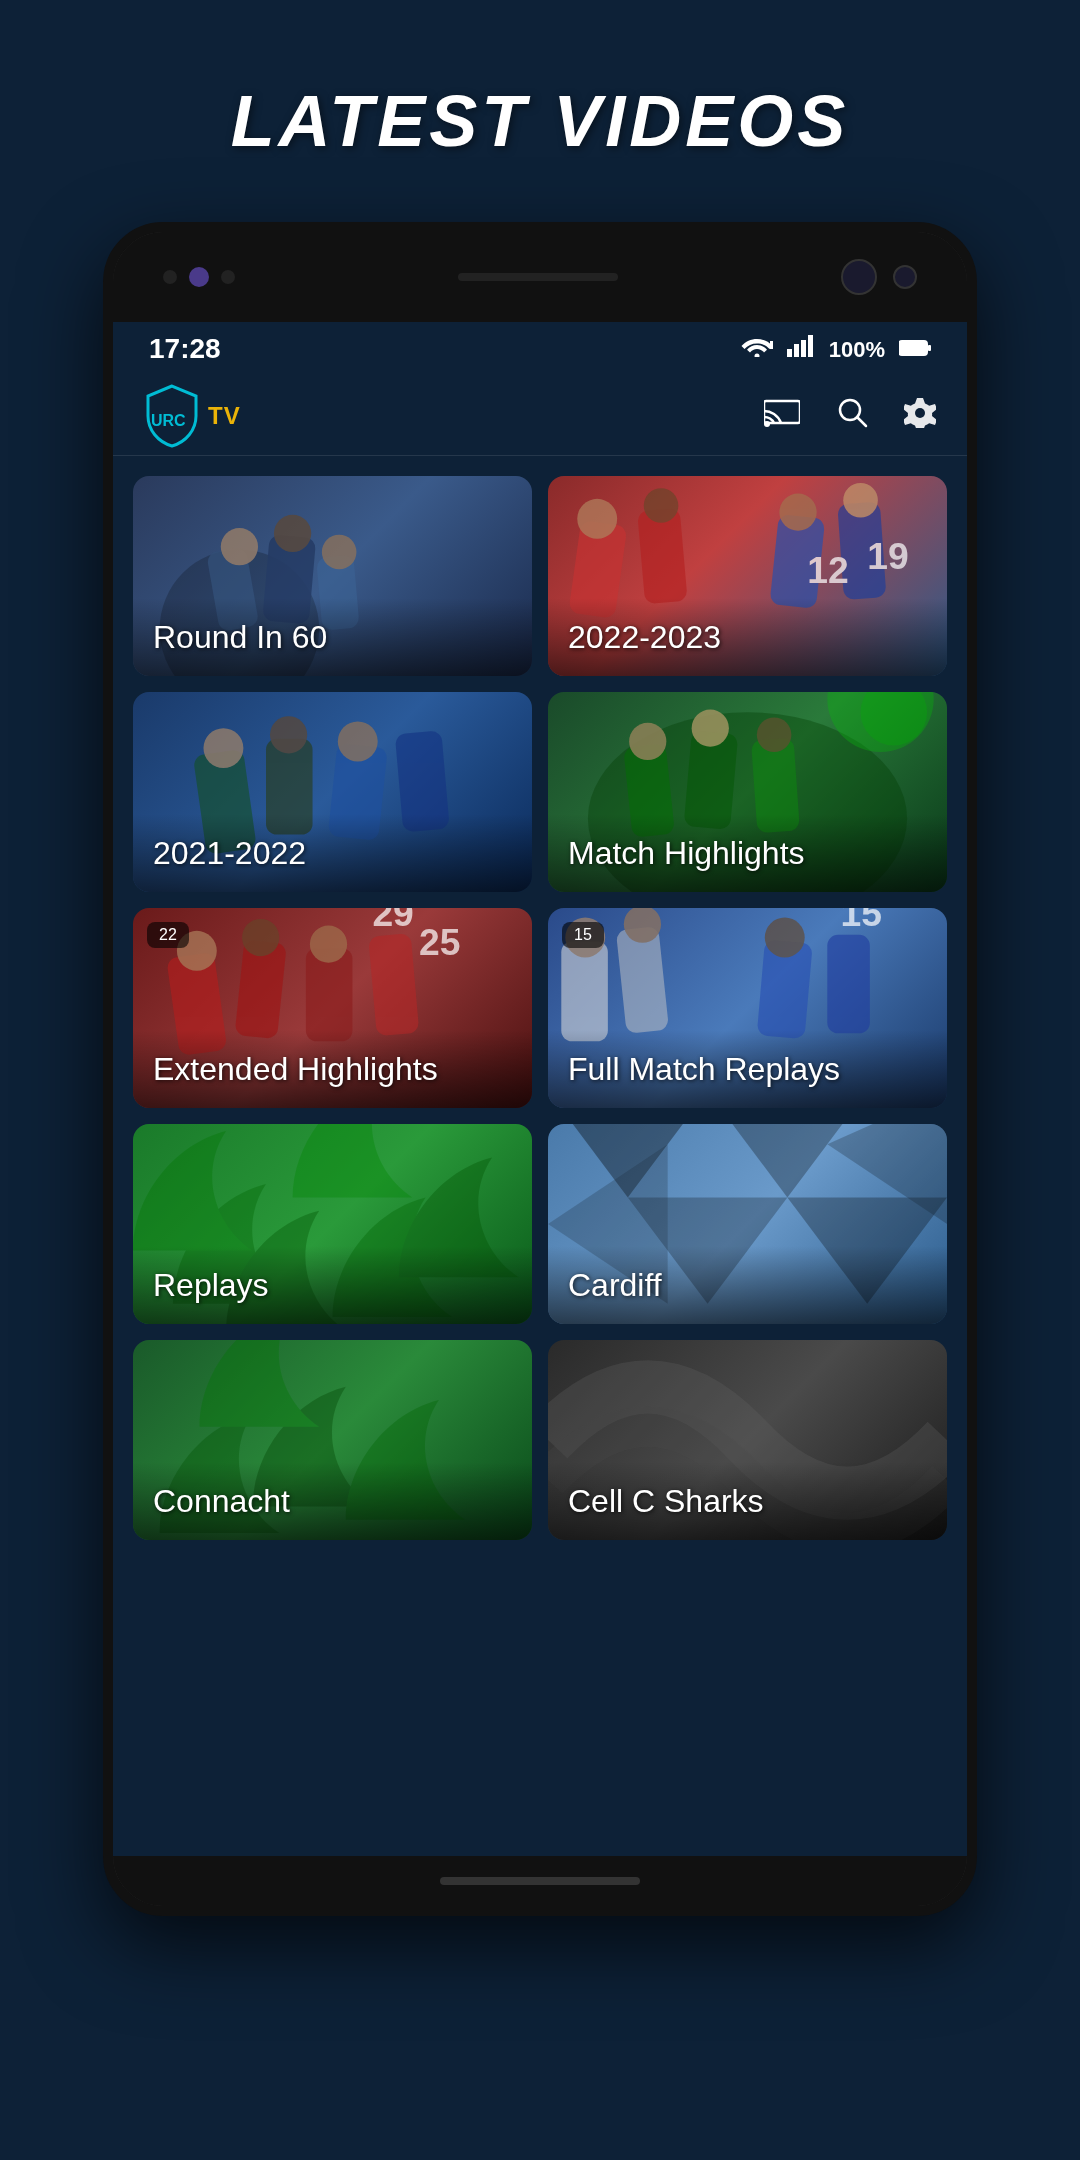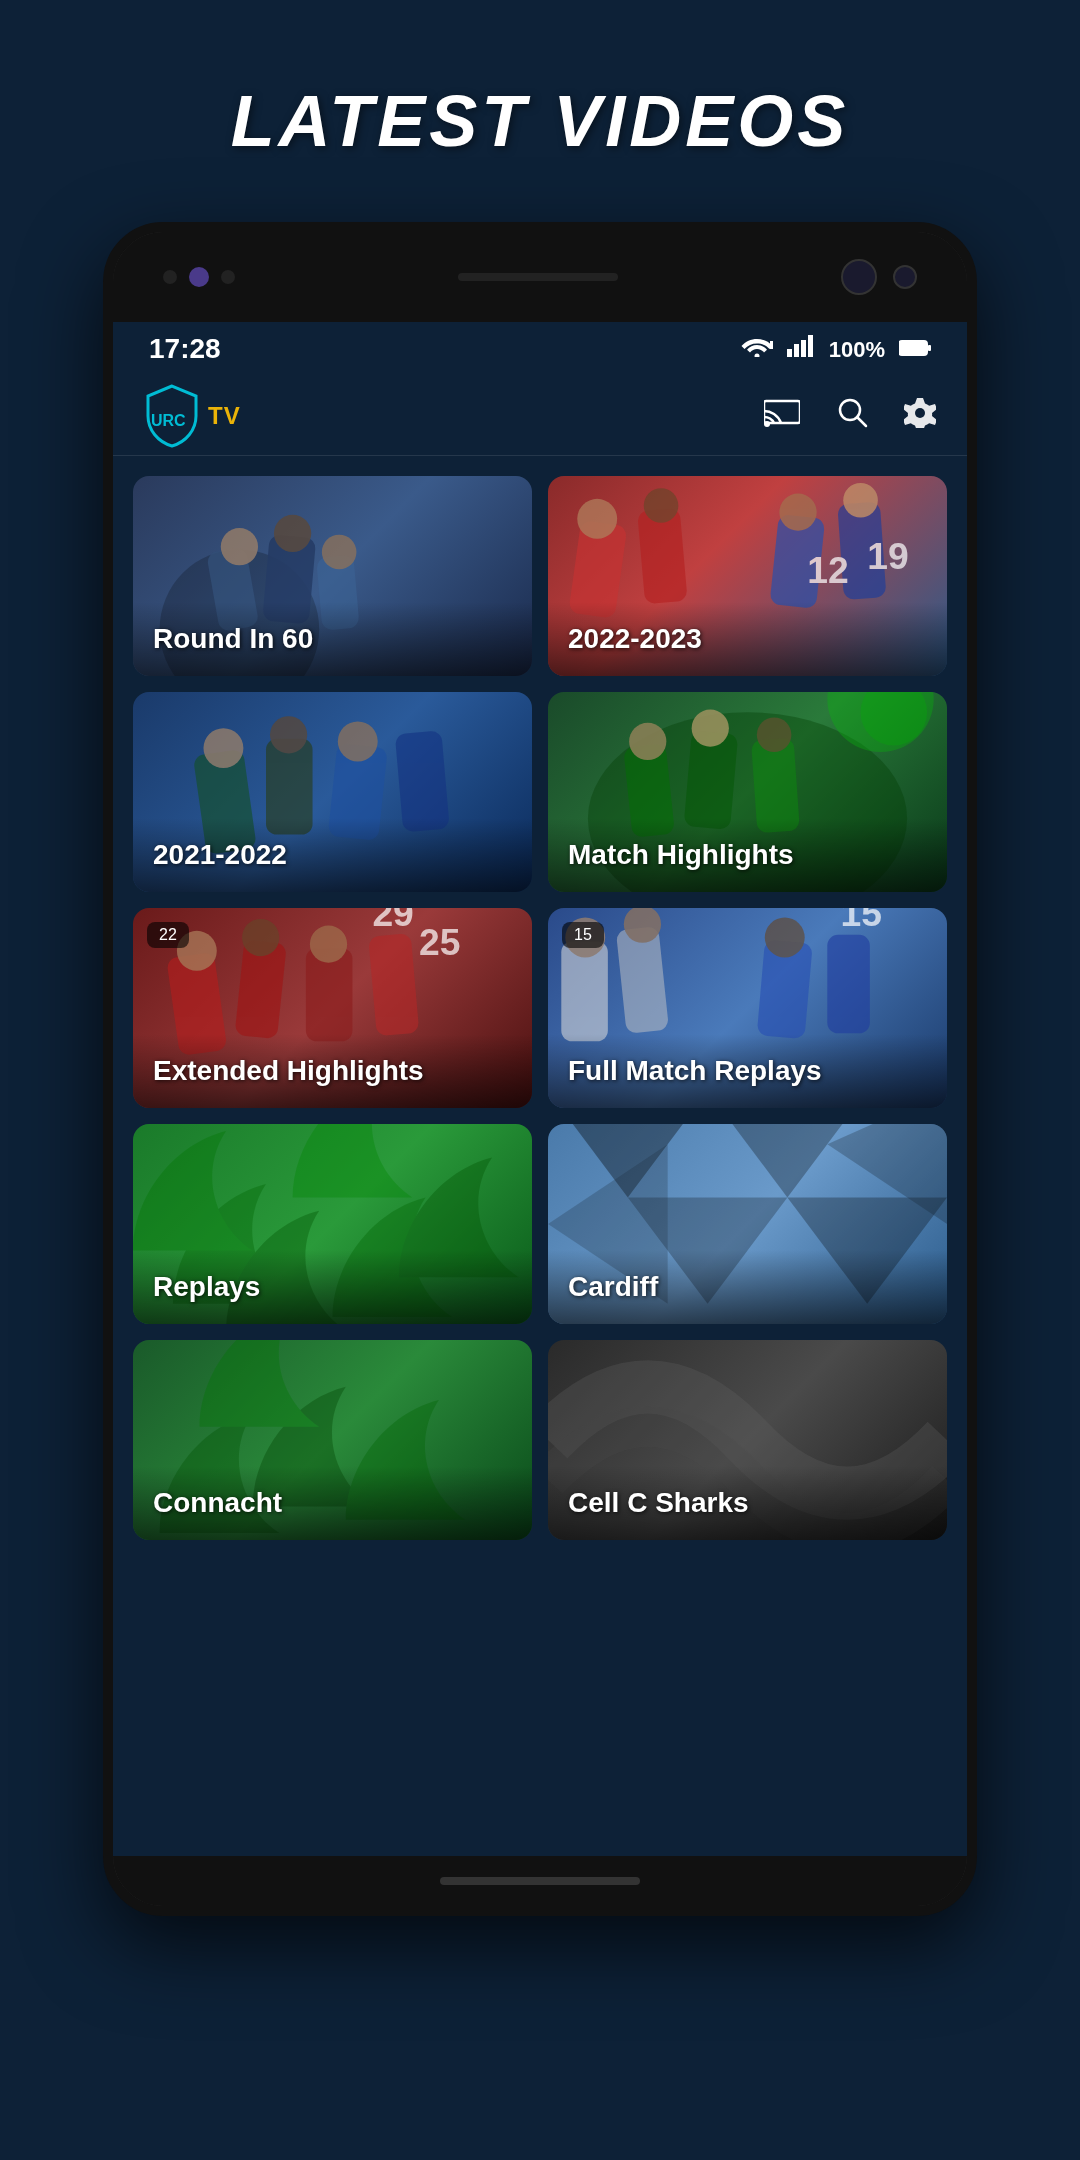--- a/index.html
+++ b/index.html
@@ -184,22 +184,22 @@
     }
 
     
     .card-label {
       position: absolute;
       bottom: 0;
       left: 0;
       right: 0;
       padding: 20px 20px 20px;
       color: #fff;
-      font-size: 28px;
-      font-weight: 700;
+      font-size: 32px;
+      font-weight: 400;
       text-shadow: 1px 1px 4px rgba(0,0,0,0.8);
       background: linear-gradient(transparent, rgba(0,0,0,0.6));
       line-height: 1.2;
     }
 
     .card-badge {
       position: absolute;
       top: 14px;
       left: 14px;
       background: rgba(0,0,0,0.6);

